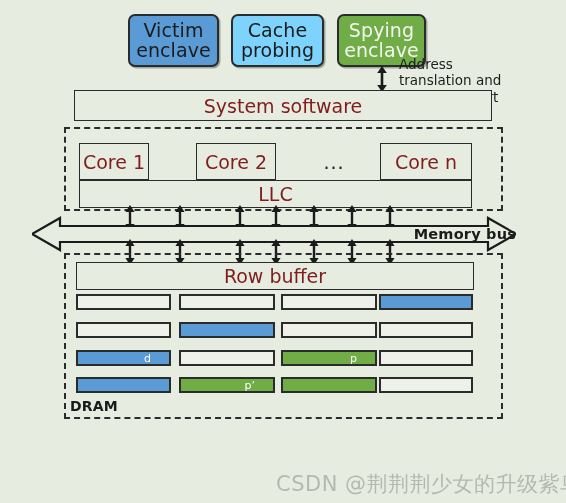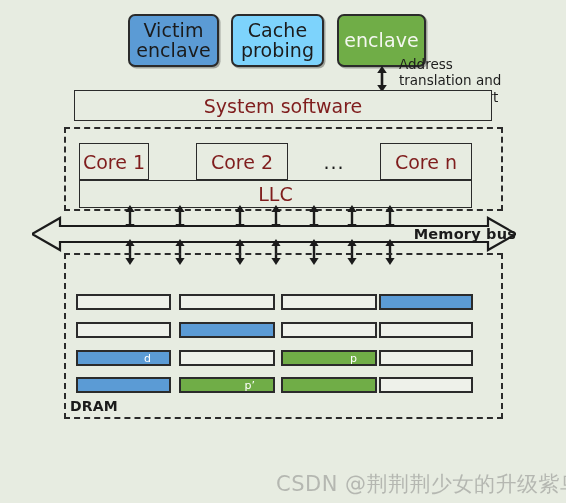--- a/index.html
+++ b/index.html
@@ -88,21 +88,21 @@
   .dashed-group {
     position: absolute;
     border: 2px dashed #2b2b2b;
     box-sizing: border-box;
     background: transparent;
   }
   #cpu-group   { left: 64px; top: 127px; width: 439px; height: 84px; }
   #dram-group  { left: 64px; top: 253px; width: 439px; height: 166px; }
 
   #core-1 { left: 79px; top: 143px; width: 70px; height: 37px; }
-  #core-2 { left: 196px; top: 143px; width: 92px; height: 37px; }
+  #core-2 { left: 196px; top: 143px; width: 80px; height: 37px; }
   #core-n { left: 380px; top: 143px; width: 92px; height: 37px; }
   #core-ellipsis {
     position: absolute;
     left: 288px; top: 143px; width: 92px; height: 37px;
     display: flex; align-items: center; justify-content: center;
     font-size: 19px; color: #1b1b1b; letter-spacing: 1px;
   }
   #llc { left: 79px; top: 180px; width: 393px; height: 28px; }
 
   #row-buffer { left: 76px; top: 262px; width: 398px; height: 28px; }
@@ -178,20 +178,21 @@
     <span>Victim</span>
     <span>enclave</span>
   </div>
 
   <div class="enclave" id="cache-probing">
     <span>Cache</span>
     <span>probing</span>
   </div>
 
   <div class="enclave" id="spying-enclave">
+    <span>Spying</span>
     <span>enclave</span>
   </div>
 
   <div id="address-note">
     <div>Address</div>
     <div>translation and</div>
     <div>timing support</div>
   </div>
 
   <svg class="v-arrow" style="left:372px; top:66px;" width="20" height="26">
@@ -305,20 +306,23 @@
       <g transform="translate(260,0)">
         <line x1="10" y1="5" x2="10" y2="21"></line>
           <polygon points="10,0 5.4,7 14.6,7" stroke="none"></polygon>
           <polygon points="10,26 5.4,19 14.6,19" stroke="none"></polygon>
       </g>
     </g>
   </svg>
 
   <div class="dashed-group" id="dram-group"></div>
 
+  <div class="box" id="row-buffer">
+    <span>Row buffer</span>
+  </div>
 
   <div class="dram-cell c-white" id="cell-0-0" style="left:76px; top:294px; width:95px;">
       <span></span>
     </div>
   <div class="dram-cell c-white" id="cell-0-1" style="left:179px; top:294px; width:96px;">
       <span></span>
     </div>
   <div class="dram-cell c-white" id="cell-0-2" style="left:281px; top:294px; width:96px;">
       <span></span>
     </div>

